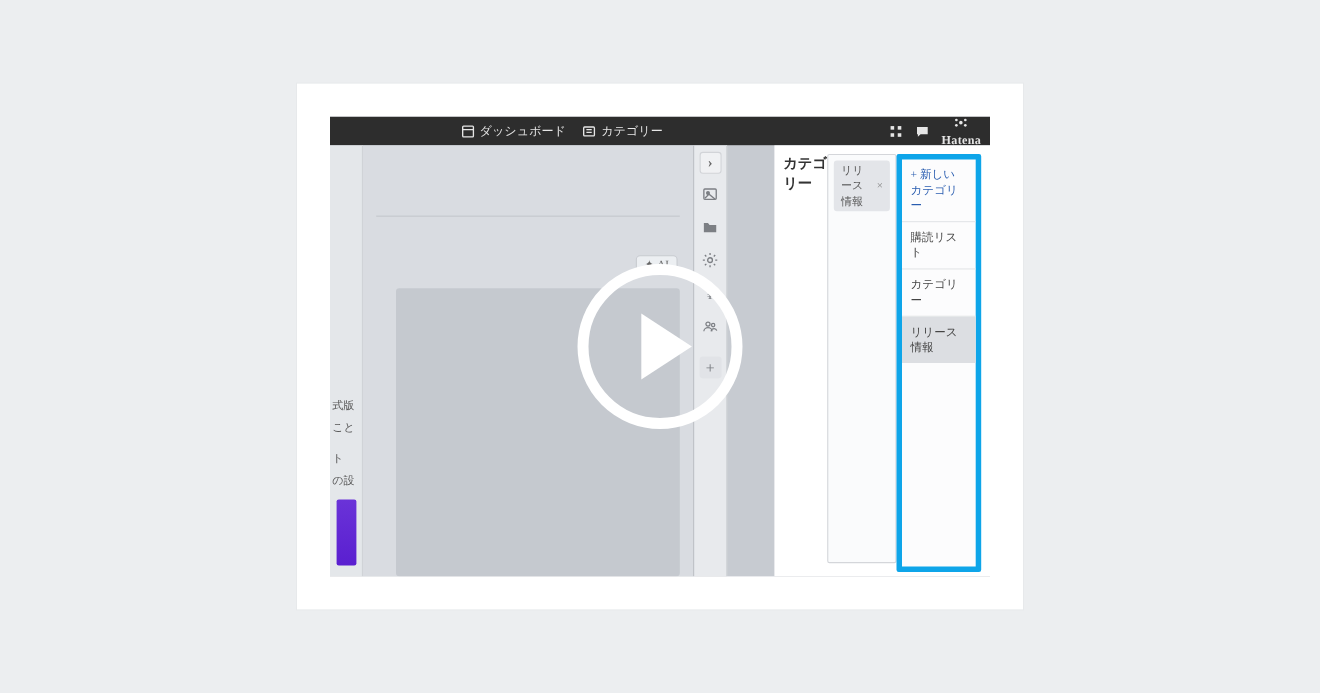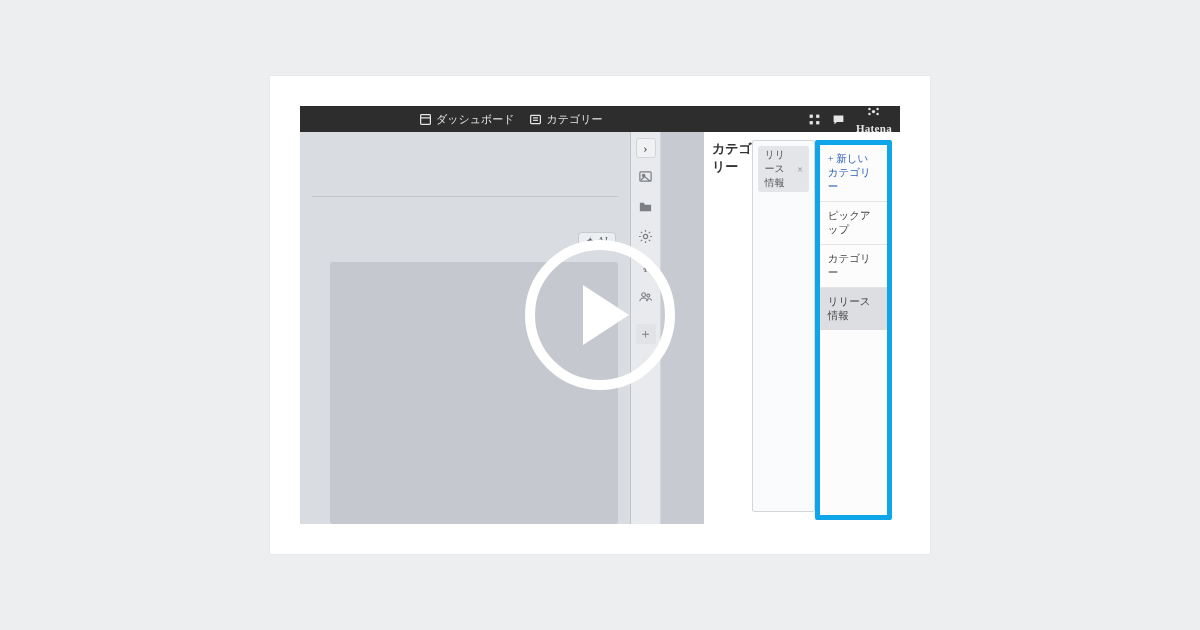--- a/index.html
+++ b/index.html
@@ -265,20 +265,27 @@
                 <circle cx="3" cy="11" r="1.5"></circle>
                 <circle cx="13" cy="11" r="1.5"></circle>
               </svg>
         </span>
         <span>Hatena</span>
       </span>
     </div>
   </div>
 
   <div class="body">
+    <div class="left-frag">
+      <div class="txt">式版</div>
+      <div class="txt">こと</div>
+      <div class="txt" style="margin-top:8px">ト</div>
+      <div class="txt">の設</div>
+      <div class="purple"></div>
+    </div>
 
     <div class="main">
       <div class="title-line"></div>
       <div class="ai-btn">
         <span>✦</span>
         <span>AI</span>
       </div>
       <div class="content-box"></div>
     </div>
 
@@ -330,21 +337,21 @@
     <div class="panel">
       <h3>カテゴリー</h3>
       <div class="chip-row">
         <span class="chip">
           <span>リリース情報</span>
           <span class="x">×</span>
         </span>
       </div>
       <div class="cat-list">
         <div class="cat-item new">新しいカテゴリー</div>
-        <div class="cat-item">ピックアップ</div>
+        <div class="cat-item">購読リスト</div>
         <div class="cat-item">カテゴリー</div>
         <div class="cat-item selected">リリース情報</div>
       </div>
     </div>
   </div>
 
 </div>
 </div>
 
 <div class="play"></div>

